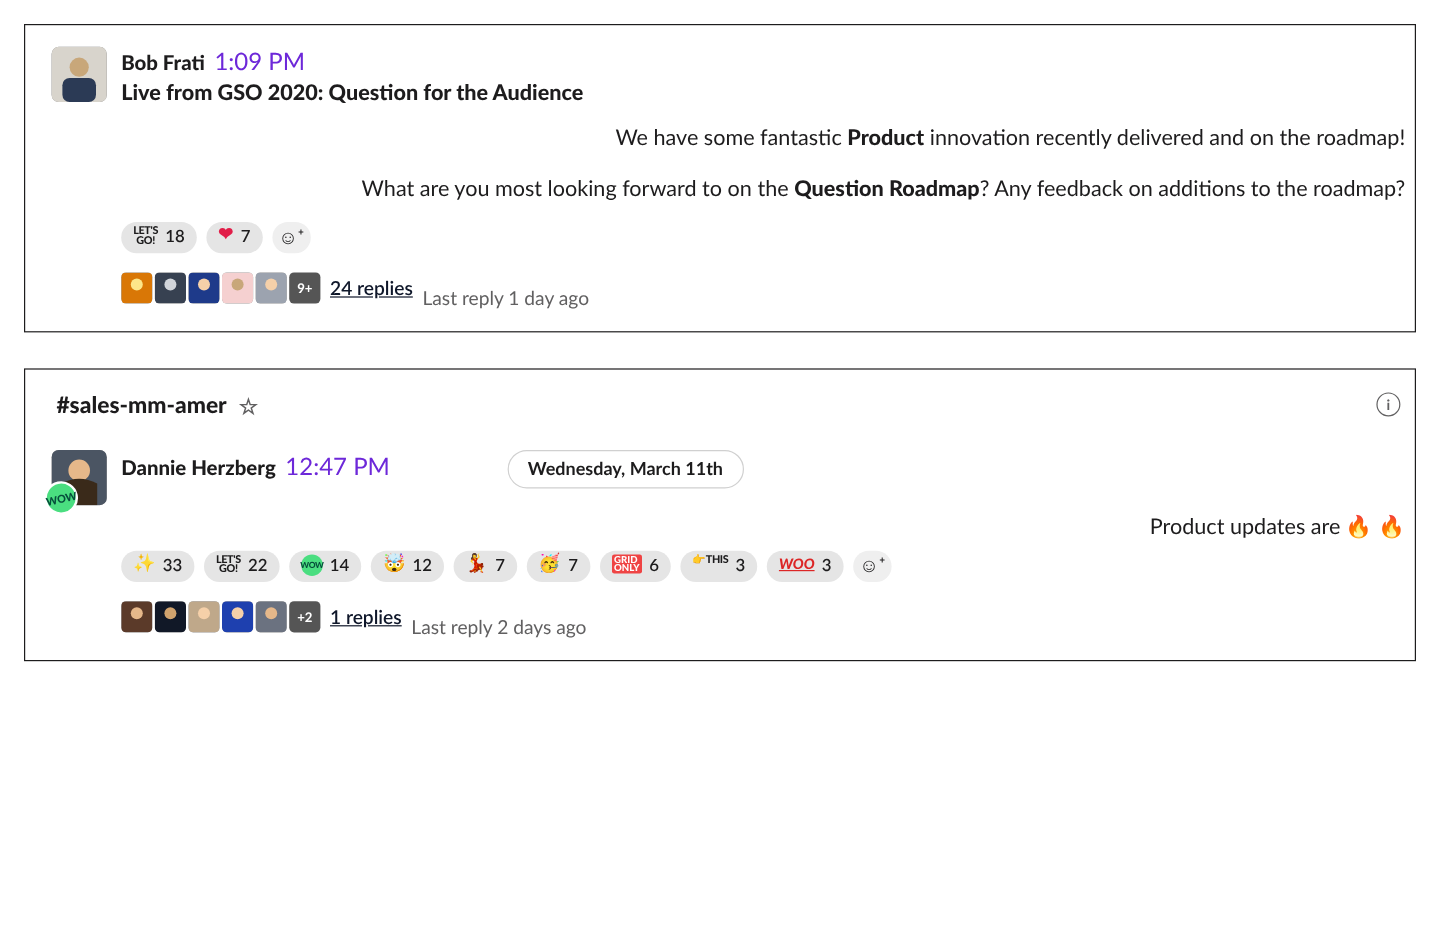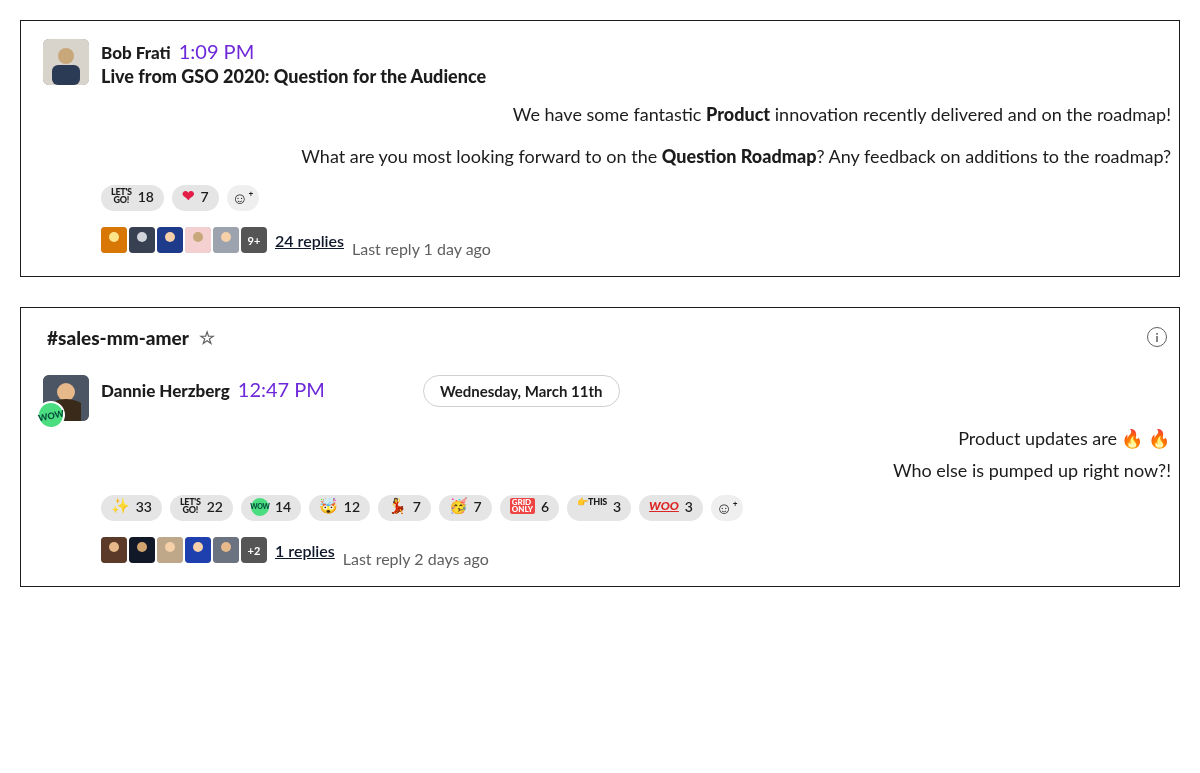--- a/index.html
+++ b/index.html
@@ -21,21 +21,21 @@
   
   .channel-header {
     display: flex;
     align-items: center;
     justify-content: space-between;
     margin-bottom: 26px;
     padding: 0 4px;
   }
   .channel-left {
     display: flex;
-    align-items: flex-start;
+    align-items: flex-end;
     gap: 10px;
     font-weight: 900;
     font-size: 19px;
   }
   .star-icon {
     font-size: 18px;
     color: #616061;
   }
   .info-icon {
     width: 20px; height: 20px;
@@ -247,21 +247,20 @@
         <span class="author">Dannie Herzberg</span>
         <span class="time">12:47 PM</span>
         <span class="date-pill">Wednesday, March 11th</span>
       </div>
       <div class="body" style="margin-top:18px;">
         <p style="margin-bottom:4px;">
           <span>Product updates are </span>
           <span class="fire">🔥</span>
           <span class="fire">🔥</span>
         </p>
-        <p style="margin-bottom:10px;">Who else is pumped up right now?!</p>
       </div>
       <div class="reactions">
         <span class="react">
           <span class="emoji">✨</span>
           <span>33</span>
         </span>
         <span class="react">
           <span class="tag lets-go">LET'S<br>GO!</span>
           <span>22</span>
         </span>

